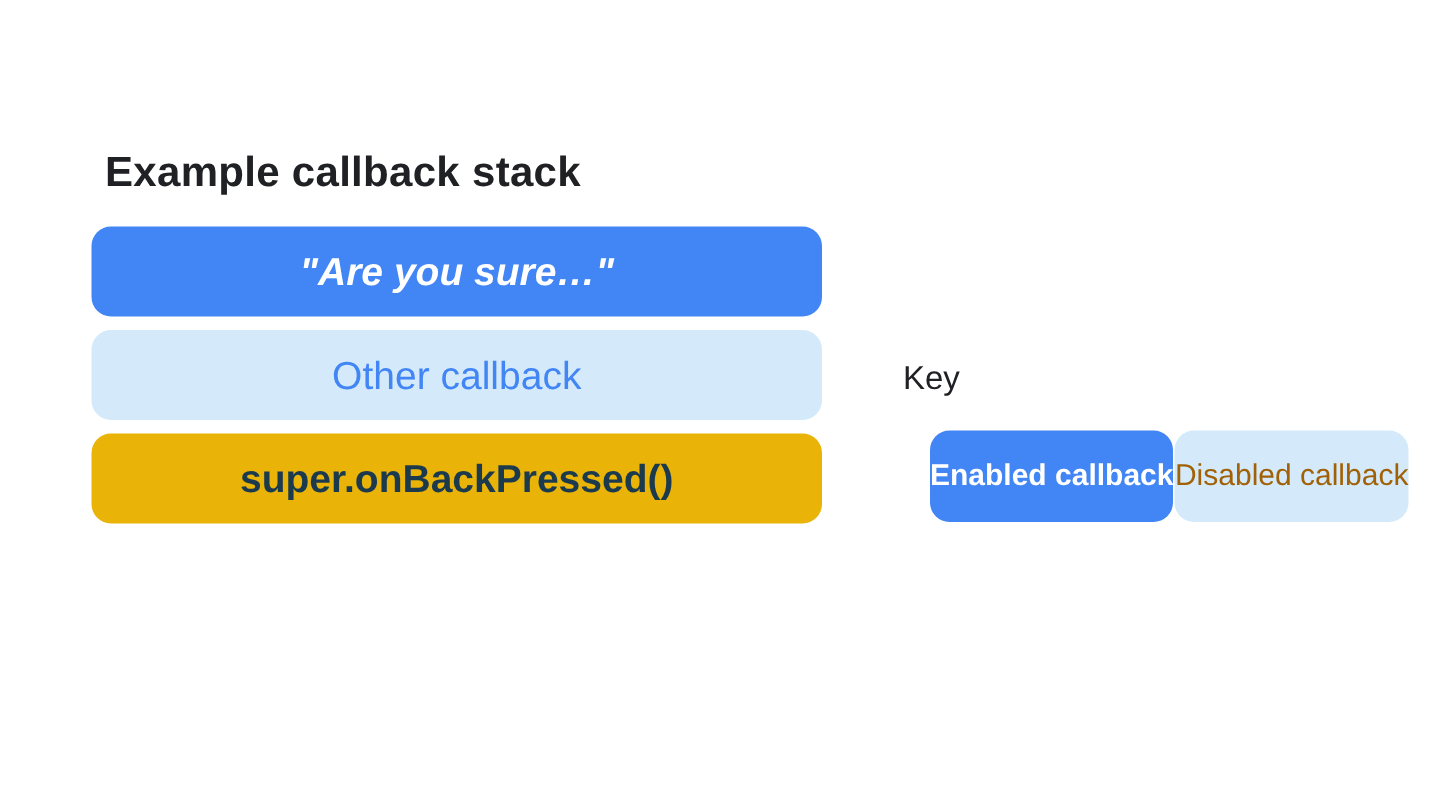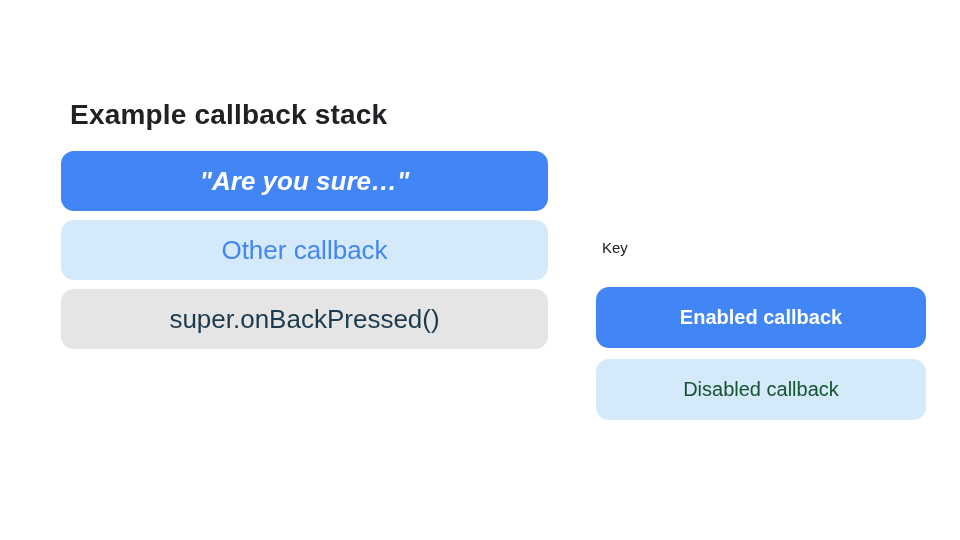--- a/index.html
+++ b/index.html
@@ -51,63 +51,63 @@
     background: #4285F4;
     color: #ffffff;
     font-weight: 700;
   }
   .box.disabled {
     background: #D4EAFB;
     color: #4285F4;
     font-weight: 400;
   }
   .box.system {
-    background: #e5e5e5;
+    background: #eab308;
     color: #1B3A4D;
-    font-weight: 400;
+    font-weight: 700;
   }
   .quote-part {
     font-style: italic;
   }
 
   
   .key-heading {
     position: absolute;
     left: 602px;
     top: 239px;
-    font-size: 15px;
+    font-size: 22px;
     font-weight: 500;
     color: #202124;
   }
   .key {
     position: absolute;
-    left: 596px;
+    left: 620px;
     top: 287px;
     width: 330px;
     display: flex;
-    flex-direction: column;
-    gap: 11px;
+    flex-direction: row;
+    gap: 1px;
   }
   .keybox {
     height: 61px;
     border-radius: 13px;
     display: flex;
     align-items: center;
     justify-content: center;
     font-size: 20px;
     white-space: nowrap;
   }
   .keybox.enabled {
     background: #4285F4;
     color: #ffffff;
     font-weight: 700;
   }
   .keybox.disabled {
     background: #D4EAFB;
-    color: #14532d;
+    color: #a16207;
     font-weight: 400;
   }
   .keybox.system {
     background: #ECECEC;
     color: #1B3A4D;
     font-weight: 400;
   }
 </style>
 </head>
 <body>

